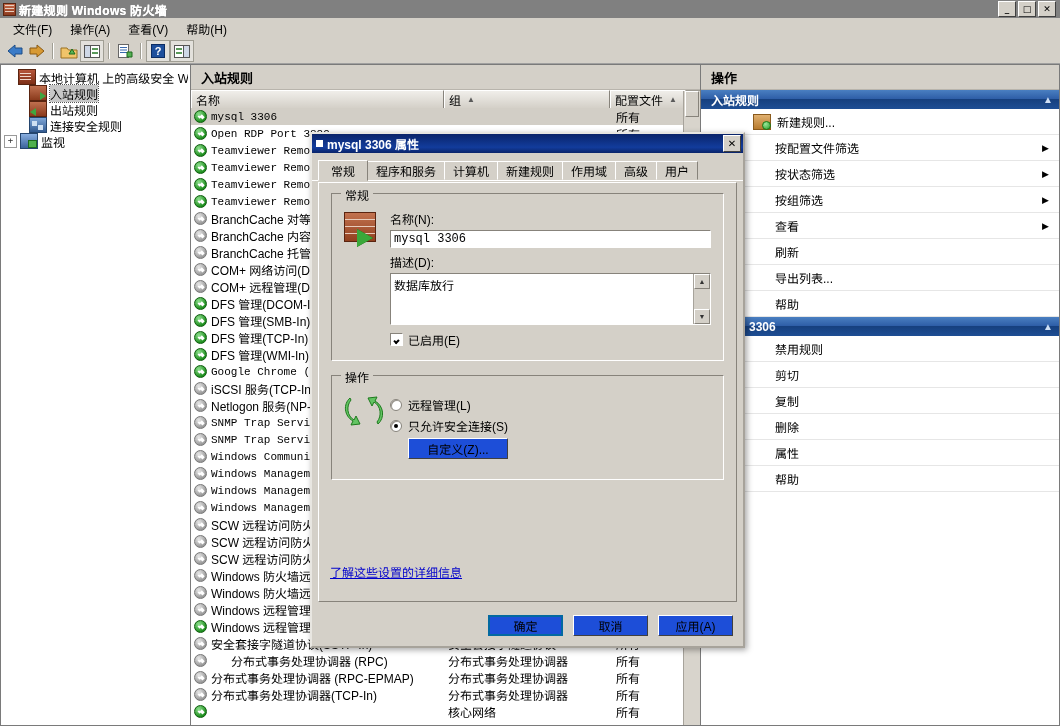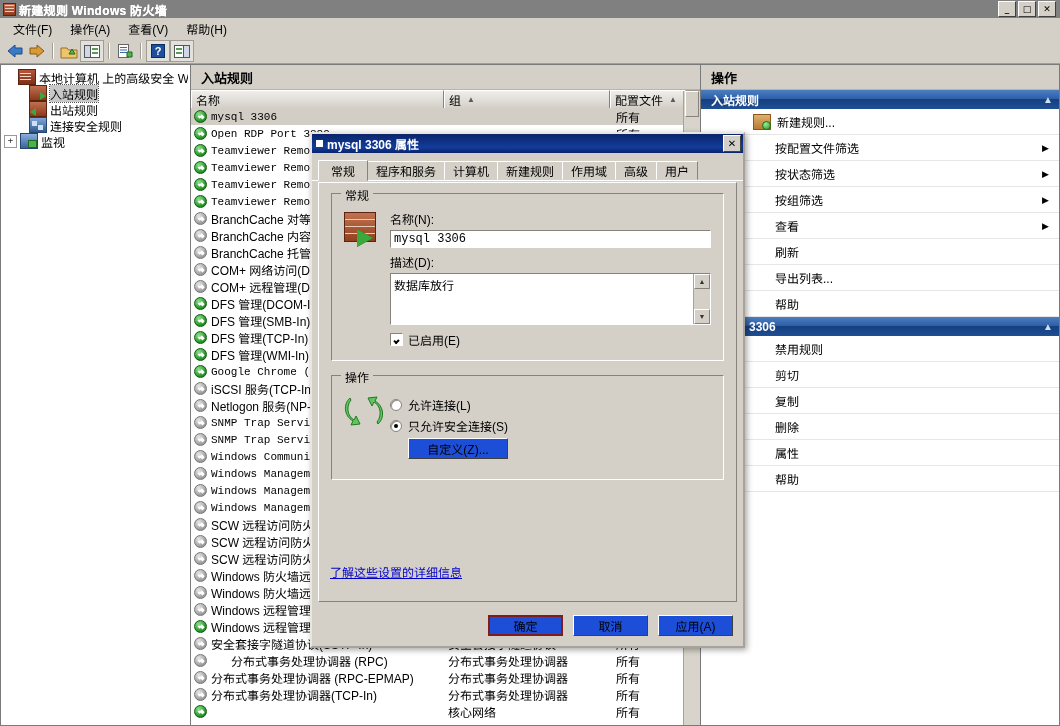--- a/index.html
+++ b/index.html
@@ -165,21 +165,21 @@
     border-color:#87837b #fff #fff #87837b;position:relative;flex:0 0 auto;box-sizing:border-box;}
   .cbox.on::after{content:"";position:absolute;left:3px;top:5px;width:3px;height:2px;
     border-left:2px solid #000;border-bottom:2px solid #000;transform:rotate(-45deg);}
   .radline{display:flex;align-items:center;gap:6px;font-size:12px;margin:4px 0;}
   .rbox{width:12px;height:12px;border-radius:50%;background:#fff;border:1px solid #87837b;
     position:relative;flex:0 0 auto;box-sizing:border-box;box-shadow:inset 1px 1px 0 #9a968e;}
   .rbox.on::after{content:"";position:absolute;left:3px;top:3px;width:4px;height:4px;border-radius:50%;background:#000;}
   .btn{height:21px;min-width:75px;background:#1d4ed8;border:1px solid;
     border-color:#fff #404040 #404040 #fff;display:inline-flex;align-items:center;
     justify-content:center;font-size:12px;box-sizing:border-box;padding:0 8px;}
-  .btn.default{border:2px solid #7f1d1d;}
+  .btn.default{border:2px solid #0369a1;}
   .dlg-link{position:absolute;left:18px;bottom:66px;font-size:12px;color:#0000cc;
     text-decoration:underline;}
   .dlg-foot{position:absolute;right:10px;bottom:10px;display:flex;gap:10px;}
   
   .brick{width:32px;height:30px;position:relative;
     background:linear-gradient(180deg,#c2724f,#92401f);border:1px solid #5a2410;box-sizing:border-box;}
   .brick::before{content:"";position:absolute;left:0;right:0;top:6px;height:1px;background:#e7cbbb;
     box-shadow:0 7px 0 #e7cbbb,0 14px 0 #e7cbbb;}
   .brick::after{content:"";position:absolute;left:12px;bottom:-6px;width:0;height:0;
     border-left:16px solid #3aa83a;border-top:9px solid transparent;border-bottom:9px solid transparent;
@@ -721,21 +721,21 @@
             <div class="arrows">
               <svg width="40" height="34" viewBox="0 0 40 34">
                 <path d="M7 6 C2 12 3 22 10 26 L12 22 L16 30 L7 31 L9 27 C0 22 -1 10 6 4 Z" fill="#63c463" stroke="#1d7a1d" stroke-width="1"></path>
                 <path d="M33 28 C38 22 37 12 30 8 L28 12 L24 4 L33 3 L31 7 C40 12 41 24 34 30 Z" fill="#63c463" stroke="#1d7a1d" stroke-width="1"></path>
               </svg>
             </div>
           </div>
           <div class="gb-fields">
             <div class="radline">
               <span class="rbox"></span>
-              <span>允许连接(L)</span>
+              <span>远程管理(L)</span>
             </div>
             <div class="radline">
               <span class="rbox on"></span>
               <span>只允许安全连接(S)</span>
             </div>
             <div style="padding-left:18px;margin:4px 0 8px 0;">
               <span class="btn" style="min-width:100px">自定义(Z)...</span>
             </div>
           </div>
         </div>

